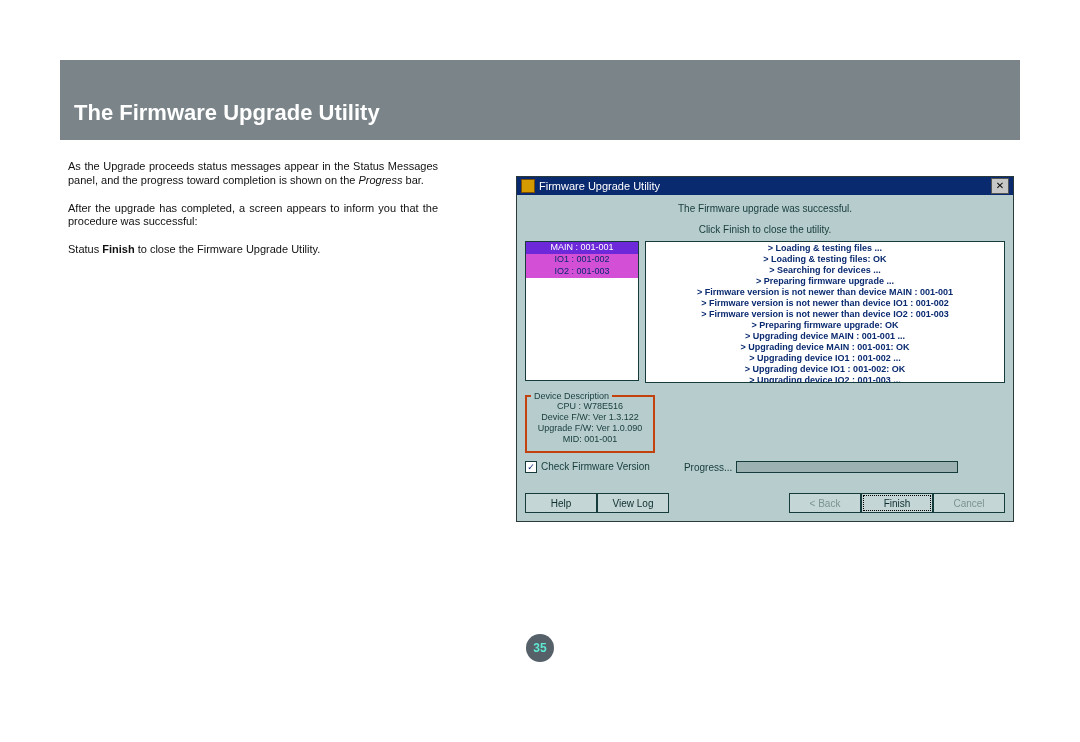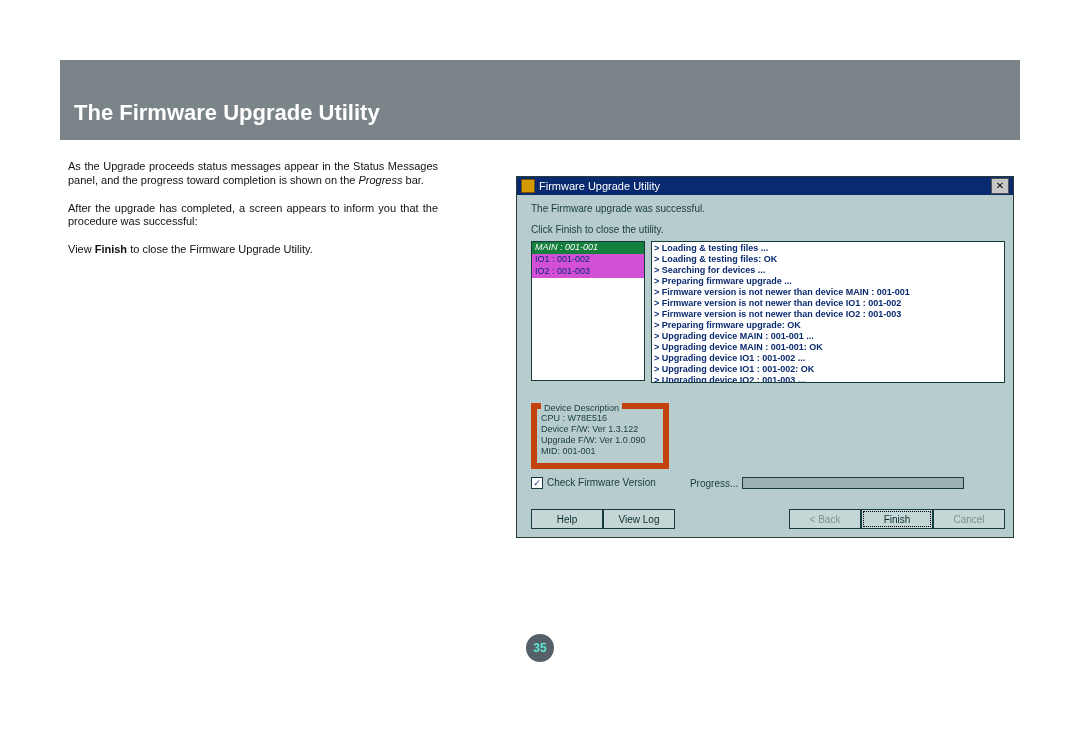--- a/index.html
+++ b/index.html
@@ -10,34 +10,34 @@
   .left-col p{margin:0 0 14px 0;text-align:justify;}
   .italic{font-style:italic;}
   .bold{font-weight:bold;}
   .page-num-circle{position:absolute;left:526px;top:634px;width:28px;height:28px;border-radius:50%;background:#556068;color:#5eead4;font-size:12px;font-weight:bold;display:flex;align-items:center;justify-content:center;}
   
   .dialog-wrap{position:absolute;left:516px;top:176px;width:496px;background:#b7cccc;border:1px solid #2a3a3a;font-size:10px;color:#163b3b;font-family:"MS Sans Serif",Tahoma,Arial,sans-serif;}
   .titlebar{height:18px;background:#0a2a70;color:#fff;display:flex;align-items:center;justify-content:space-between;padding:0 4px;font-size:11px;}
   .titlebar .title{display:flex;align-items:center;gap:4px;}
   .titlebar .icon{width:12px;height:12px;background:#d59a00;border:1px solid #7a5000;}
   .closebtn{width:16px;height:14px;background:#c7c7c7;border:1px solid #555;color:#000;display:flex;align-items:center;justify-content:center;font-size:10px;line-height:1;}
-  .dlg-body{padding:6px 8px 8px 14px;}
+  .dlg-body{padding:6px 8px 8px 8px;text-align:center;}
   .success-line{margin:2px 0 10px 0;}
   .instr-line{margin:0 0 6px 0;}
   .labels-row{display:flex;}
   .lbl-left{width:118px;}
   .lbl-right{flex:1;}
   .lists-row{display:flex;gap:6px;}
   .device-list{width:112px;height:138px;background:#fff;border:1px solid #163b3b;overflow:hidden;}
   .device-list .item{height:12px;padding:0 3px;white-space:nowrap;overflow:hidden;font-size:9px;color:#0a2a70;}
-  .hl-blue{background:#15803d;color:#fff !important;font-style:italic;}
+  .hl-blue{background:#6d28d9;color:#fff !important;}
   .hl-pink{background:#d24fd6;}
   .status-msgs{flex:1;height:138px;background:#fff;border:1px solid #163b3b;overflow:hidden;font-size:9px;color:#0a2a70;line-height:11px;padding:1px 2px;}
   .status-msgs .msg{white-space:nowrap;overflow:hidden;font-weight:bold;}
-  .device-desc{margin-top:20px;width:118px;border:6px solid #c2410c;padding:4px 4px 6px 4px;font-size:9px;line-height:11px;position:relative;}
+  .device-desc{margin-top:12px;width:118px;border:2px solid #c2410c;padding:4px 4px 6px 4px;font-size:9px;line-height:11px;position:relative;}
   .device-desc .legend{position:absolute;top:-6px;left:4px;background:#b7cccc;padding:0 3px;font-size:9px;}
   .bottom-row{display:flex;align-items:center;margin-top:8px;gap:14px;font-size:10px;}
   .checkbox{width:10px;height:10px;border:1px solid #163b3b;display:inline-flex;align-items:center;justify-content:center;background:#fff;margin-right:4px;}
   .checkbox::after{content:"✓";font-size:9px;color:#0a2a70;}
   .progress-wrap{display:flex;align-items:center;gap:4px;margin-left:20px;}
   .progress-bar{width:220px;height:10px;background:#9cb2b2;border:1px solid #163b3b;}
   .btn-row{display:flex;gap:0;margin-top:20px;}
   .winbtn{width:70px;height:18px;background:#c5d6d6;border:1px solid #163b3b;font-size:10px;display:flex;align-items:center;justify-content:center;color:#0d2e2e;}
   .winbtn.disabled{color:#7a9393;}
   .winbtn.default{outline:1px dotted #000;outline-offset:-3px;}
@@ -51,21 +51,21 @@
 <div class="page">
   <div class="gray-block"></div>
   <div class="heading">The Firmware Upgrade Utility</div>
 
   <div class="left-col">
     <p>
       <span>As the Upgrade proceeds status messages appear in the Status Messages panel, and the progress toward completion is shown on the </span><span class="italic">Progress</span><span> bar.</span>
     </p>
     <p>After the upgrade has completed, a screen appears to inform you that the procedure was successful:</p>
     <p>
-      <span>View </span><span class="bold">Finish</span><span> to close the Firmware Upgrade Utility.</span>
+      <span>Status </span><span class="bold">Finish</span><span> to close the Firmware Upgrade Utility.</span>
     </p>
   </div>
 
   <div class="page-num-circle">35</div>
 
   <div class="dialog-wrap">
     <div class="titlebar">
       <div class="title">
         <span class="icon"></span>
         <span>Firmware Upgrade Utility</span>

